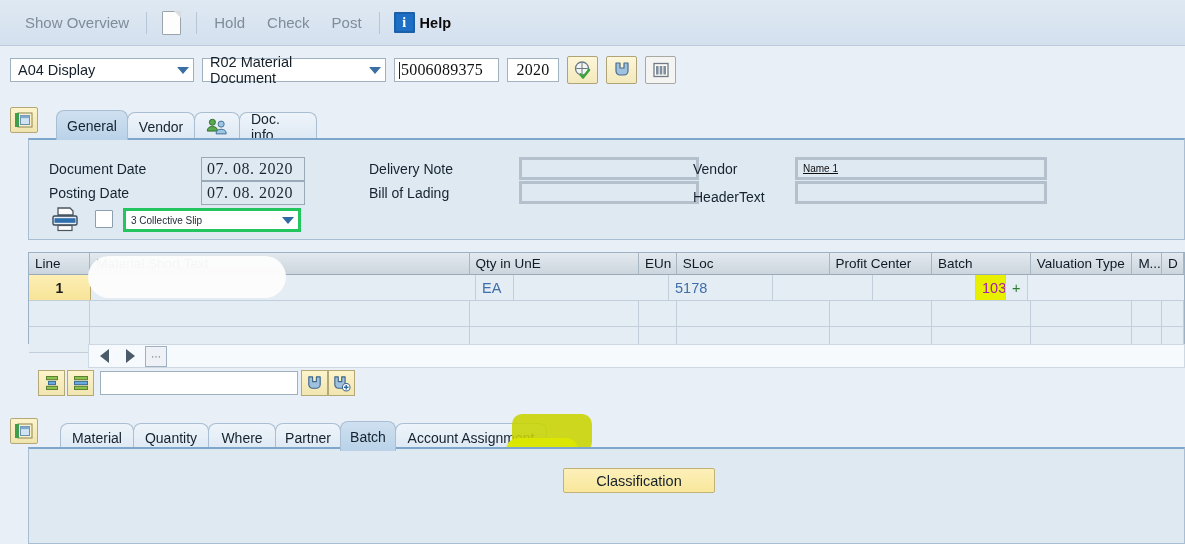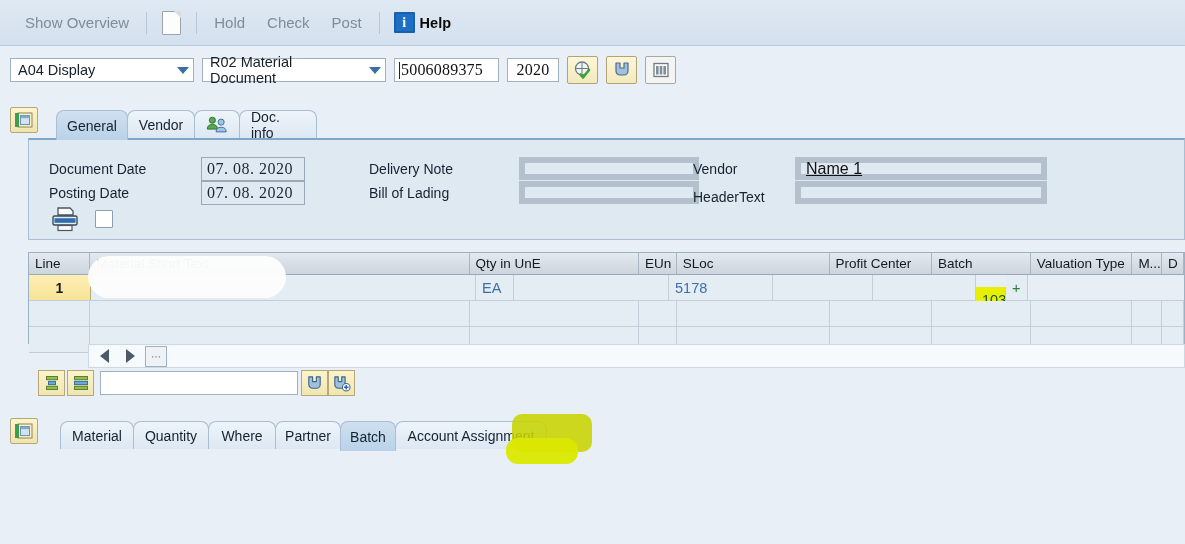--- a/index.html
+++ b/index.html
@@ -80,21 +80,21 @@
   }
   .tbtn.plain { background: #f4f4f2; border-color: #a9a9a3; }
 
   
   .panel-icon {
     position: absolute; width: 28px; height: 26px;
     background: linear-gradient(#fdf4cc, #f0e4ad);
     border: 1px solid #b4a878; border-radius: 2px;
     display: flex; align-items: center; justify-content: center;
   }
-  .tabstrip { position: absolute; display: flex; align-items: flex-start; }
+  .tabstrip { position: absolute; display: flex; align-items: flex-end; }
   .tab {
     height: 28px; background: linear-gradient(#eef4fa, #dde8f3);
     border: 1px solid #a9bed2; border-bottom: none;
     border-radius: 8px 8px 0 0;
     font-size: 14px; color: #14222f;
     display: flex; align-items: center; justify-content: center;
     padding: 0 11px; margin-right: -1px; position: relative;
     transform: skewX(0deg);
   }
   .tab.active {
@@ -103,22 +103,22 @@
   }
   .tab.icon-tab { padding: 0 8px; }
 
   .panel-body {
     position: absolute; background: #dfe9f2;
     border: 1px solid #a9bed2; border-top: 2px solid #7fa6cb;
   }
 
   .lbl { font-size: 14px; color: #152330; position: absolute; white-space: nowrap; }
   .fld {
-    position: absolute; height: 22px; border: 6px solid #22c55e;
-    background: #fff; font-size: 16px; color: #1a2733;
+    position: absolute; height: 22px; border: 3px solid #22c55e;
+    background: #fff; font-size: 10px; color: #1a2733;
     display: flex; align-items: center; padding: 0 5px;
   }
   .fld.readonly { background: #dfe9f2; border-color: #b4c1cd; }
   .fld.date {
     background: #dfe9f2; border: 1px solid #9aa9b7;
     font-family: "Liberation Serif", serif; font-size: 16px; letter-spacing: .5px;
   }
   .fld .ulink { text-decoration: underline; color: #111; }
 
   .printer {
@@ -145,21 +145,21 @@
   .gc {
     font-size: 14.5px; display: flex; align-items: center; padding: 0 6px;
     border-right: 1px solid #c2cfdb; background: #e4ecf4; color: #3f6fa8;
     height: 100%; overflow: hidden; white-space: nowrap;
   }
   .gc.linecell {
     background: linear-gradient(#fdeeb4, #f7e498); color: #1a1a1a;
     justify-content: center; font-weight: bold; font-size: 14px;
     border-right: 1px solid #b9a96f;
   }
-  .gc.hl { background: #e8f000; color: #14532d; font-weight: normal; margin-top: 12px; }
+  .gc.hl { background: #e8f000; color: #a21caf; font-weight: normal; }
   .grid-row.blank .gc { background: #e4ecf4; }
 
   .redact {
     position: absolute; background: #fdfdfd; border-radius: 40px;
     filter: blur(0.4px); opacity: .97;
   }
 
   
   .pager {
     position: absolute; background: #f7fafc; border: 1px solid #cdd8e2;
@@ -297,20 +297,24 @@
 
     <div class="printer" style="left:20px; top:67px;">
       <svg width="32" height="26" viewBox="0 0 32 26" aria-hidden="true">
         <path d="M9 1 h12 l3 3 v4 h-15 z" fill="#fbfbf9" stroke="#4a5560" stroke-width="1.3"></path>
         <rect x="4" y="9" width="24" height="9" rx="1.5" fill="#e8eef3" stroke="#3a4a57" stroke-width="1.4"></rect>
         <rect x="5.5" y="11.2" width="21" height="4.6" fill="#2f6fae"></rect>
         <rect x="9" y="18.5" width="14" height="5" fill="#fbfbf9" stroke="#4a5560" stroke-width="1.2"></rect>
       </svg>
     </div>
     <div class="chk" style="left:66px; top:70px;"></div>
+    <div class="fld" style="left:94px; top:68px; width:178px; height:24px; justify-content:space-between; padding-right:4px;">
+      <span>3 Collective Slip</span>
+      <span class="caret" style="width:0;height:0;border-left:6px solid transparent;border-right:6px solid transparent;border-top:7px solid #2f6aa3;"></span>
+    </div>
 
     <span class="lbl" style="left:340px; top:21px;">Delivery Note</span>
     <div class="fld readonly" style="left:490px; top:17px; width:180px; height:23px;">
       <span></span>
     </div>
 
     <span class="lbl" style="left:340px; top:45px;">Bill of Lading</span>
     <div class="fld readonly" style="left:490px; top:41px; width:180px; height:23px;">
       <span></span>
     </div>
@@ -448,14 +452,19 @@
         <span>Batch</span>
       </div>
       <div class="tab" style="width: 152px;">
         <span>Account Assignment</span>
       </div>
     </div>
 
   <div class="highlight-blob" style="left:512px; top:414px; width:80px; height:38px; border-radius:10px;"></div>
   <div class="highlight-blob hl-2" style="left:506px; top:438px; width:72px; height:26px; border-radius:12px;"></div>
 
+  <div class="panel-body" style="left:28px; top:447px; width:1157px; height:97px;">
+    <div class="btn-classification" style="left:534px; top:19px; width:152px; height:25px;">
+      <span>Classification</span>
+    </div>
+  </div>
 
 </div>
 
 </body></html>

